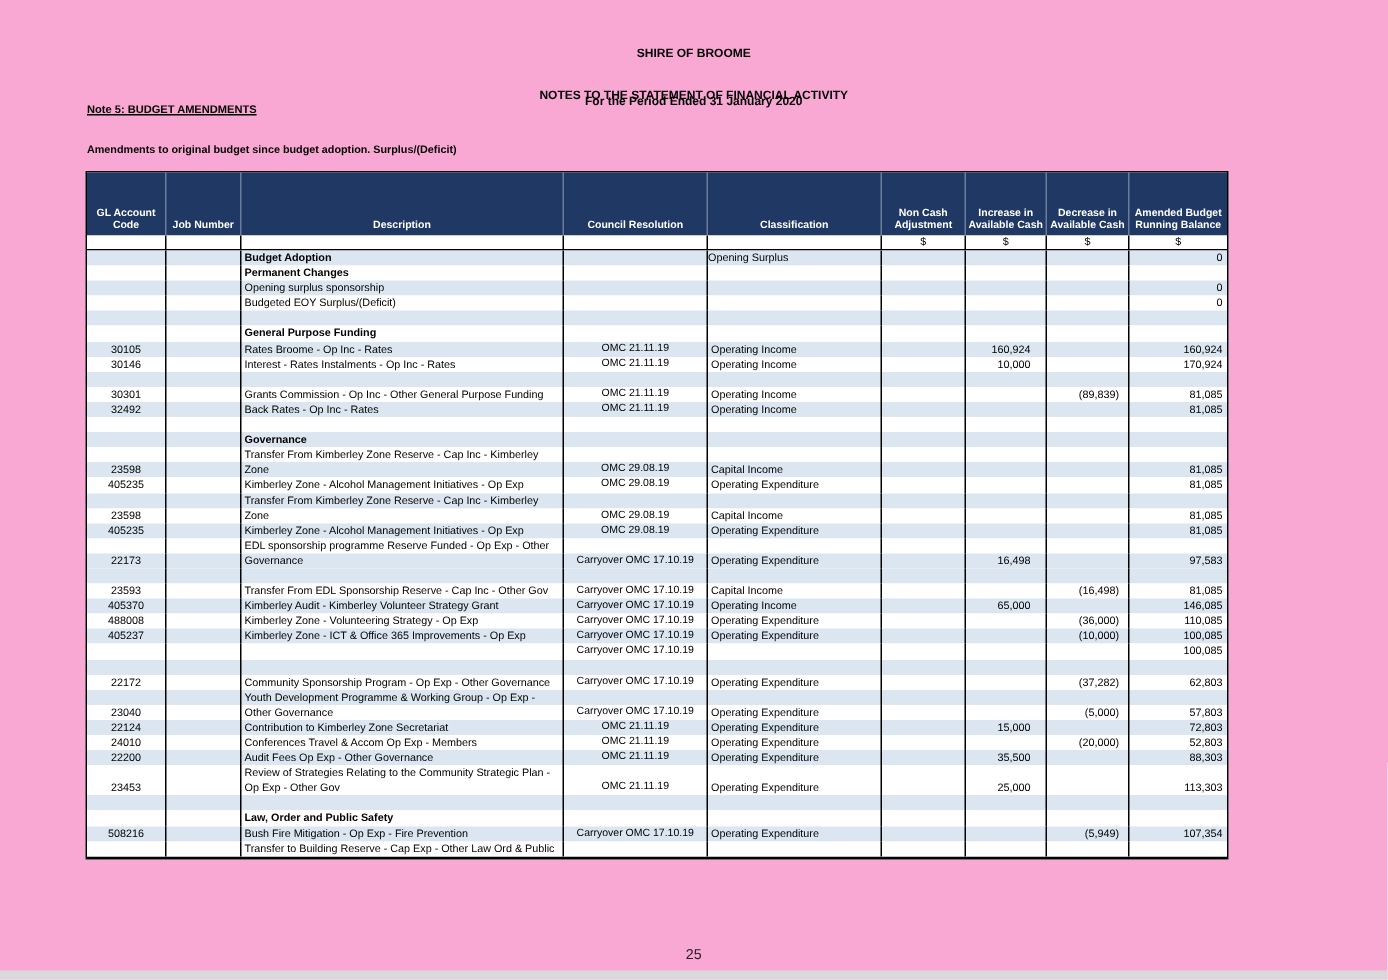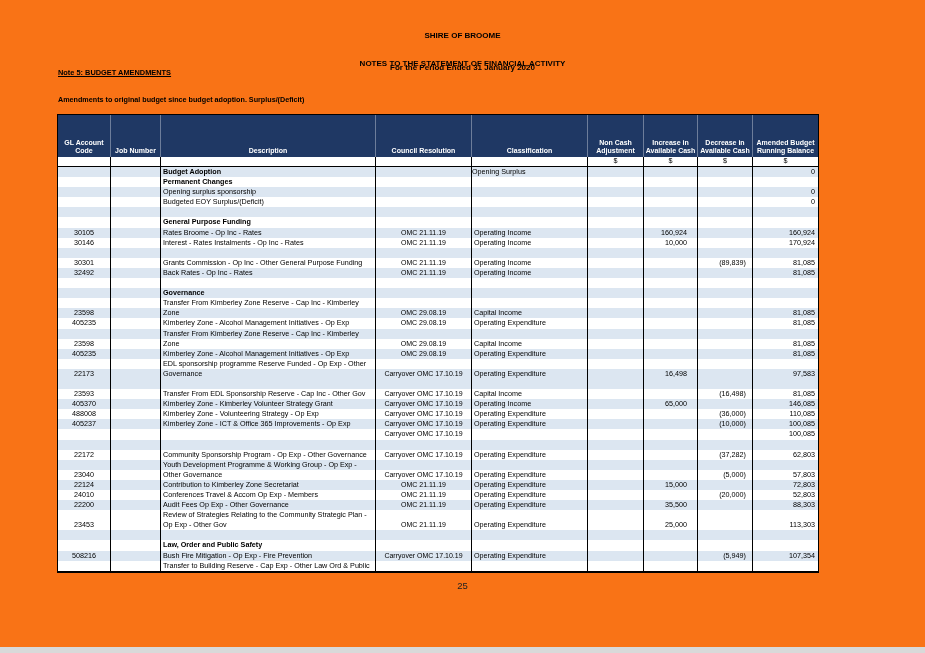--- a/index.html
+++ b/index.html
@@ -1,17 +1,17 @@
 <!DOCTYPE html>
 <html style="--navy: #1f3864; --band: #dce6f1;"><head>
 <meta charset="utf-8">
 <style>
   html,body{margin:0;padding:0;}
   body{font-family:"Liberation Sans", sans-serif; background:#fff;}
-  .page{position:relative;width:925px;height:653px;background:#f97316;overflow:hidden;}
+  .page{position:relative;width:925px;height:653px;background:#f9a8d4;overflow:hidden;}
 
   .title{position:absolute;left:0;width:100%;text-align:center;font-weight:bold;color:#000;}
   .title1{top:31px;font-size:8px;}
   .title2{top:46px;font-size:8px;margin-top:13px;}
   .title3{top:63px;font-size:8px;text-align:center;}
 
   .note-head{position:absolute;left:58px;top:68px;font-size:7.4px;font-weight:bold;text-decoration:underline;color:#000;}
   .note-sub{position:absolute;left:58px;top:95px;font-size:7.2px;font-weight:bold;color:#000;}
 
   .btable{position:absolute;left:57px;top:114px;width:762px;border:1px solid #000;border-bottom:2px solid #000;background:#fff;box-sizing:border-box;}
@@ -29,21 +29,21 @@
   .td-code,.td-job{text-align:center;}
   .td-desc{padding-left:2px;}
   .td-res{text-align:center;font-size:7px;}
   .td-cls{padding-left:2px;}
   .td-cls.center{text-align:left;padding-left:0;}
   .td-inc{text-align:right;padding-right:10px;}
   .td-dec{text-align:right;padding-right:6px;}
   .td-bal{text-align:right;padding-right:3px;}
   .bold .td-desc{font-weight:bold;}
 
-  .pagenum{position:absolute;left:0;width:100%;top:580px;text-align:center;font-size:9.5px;color:#222;}
+  .pagenum{position:absolute;left:0;width:100%;top:631px;text-align:center;font-size:9.5px;color:#222;}
   .bottom-strip{position:absolute;left:0;right:0;top:647px;height:6px;background:#d9d9d9;}
 </style>
 </head>
 <body>
 
 <div class="page">
   <div class="title title1">SHIRE OF BROOME</div>
   <div class="title title2">NOTES TO THE STATEMENT OF FINANCIAL ACTIVITY</div>
   <div class="title title3">For the Period Ended 31 January 2020</div>
 
@@ -323,21 +323,21 @@
           <div class="td td-res">Carryover OMC 17.10.19</div>
           <div class="td td-cls">Capital Income</div>
           <div class="td td-nc"></div>
           <div class="td td-inc"></div>
           <div class="td td-dec">(16,498)</div>
           <div class="td td-bal">81,085</div>
         </div>
         <div class="trow shade">
           <div class="td td-code">405370</div>
           <div class="td td-job"></div>
-          <div class="td td-desc">Kimberley Zone - Kimberley Volunteer Strategy Grant</div>
+          <div class="td td-desc">Kimberley Audit - Kimberley Volunteer Strategy Grant</div>
           <div class="td td-res">Carryover OMC 17.10.19</div>
           <div class="td td-cls">Operating Income</div>
           <div class="td td-nc"></div>
           <div class="td td-inc">65,000</div>
           <div class="td td-dec"></div>
           <div class="td td-bal">146,085</div>
         </div>
         <div class="trow">
           <div class="td td-code">488008</div>
           <div class="td td-job"></div>

